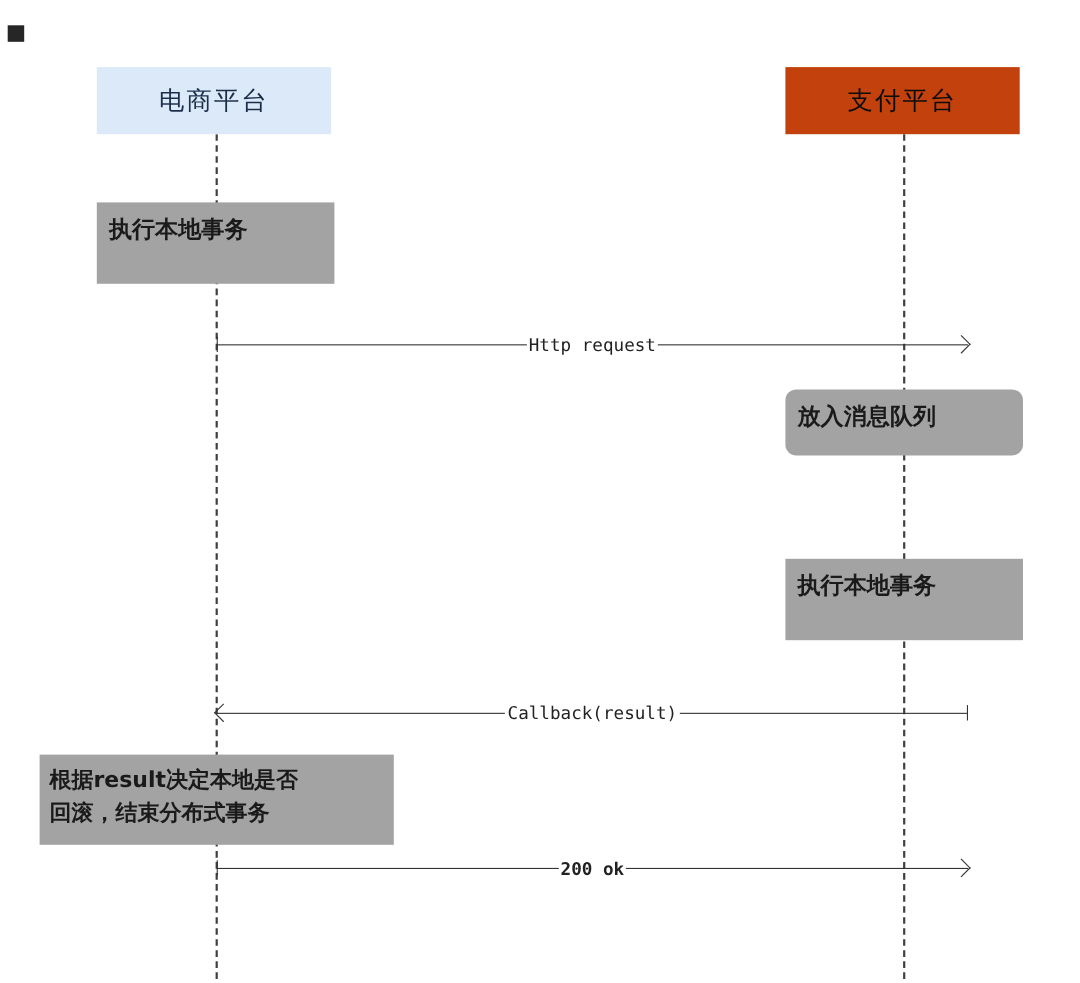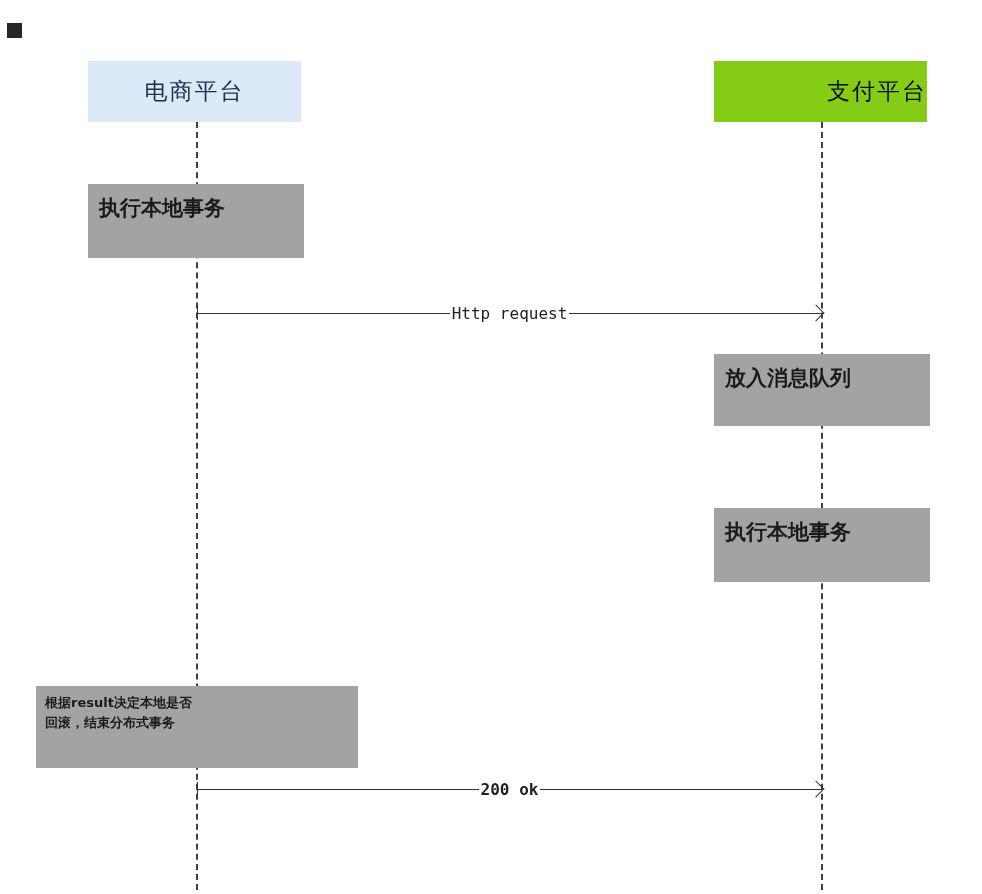--- a/index.html
+++ b/index.html
@@ -28,21 +28,21 @@
     width: 213px;
     height: 61px;
     display: flex;
     align-items: center;
     justify-content: center;
     font-size: 23px;
     letter-spacing: 2px;
     z-index: 3;
   }
   .actor-left  { left: 88px;  top: 45px; background: #dce9f8; color: #1c2e4a; }
-  .actor-right { left: 714px; top: 45px; background: #84cc16; color: #0c0c0c; justify-content: flex-end; }
+  .actor-right { left: 714px; top: 45px; background: #c2410c; color: #0c0c0c; }
 
   
   .lifeline {
     position: absolute;
     top: 106px;
     bottom: 0;
     width: 0;
     border-left: 2px dashed #3f3f3f;
     z-index: 0;
   }
@@ -55,29 +55,29 @@
     background: #a3a3a3;
     color: #1a1a1a;
     font-weight: bold;
     font-size: 21px;
     line-height: 1.5;
     padding: 9px 11px;
     white-space: pre-line;
     z-index: 2;
   }
   .activity-1 { left: 88px;  top: 168px; width: 216px; height: 74px; }
-  .activity-2 { left: 714px; top: 338px; width: 216px; height: 72px; }
+  .activity-2 { left: 714px; top: 338px; width: 216px; height: 60px; border-radius: 10px; }
   .activity-3 { left: 714px; top: 492px; width: 216px; height: 74px; }
-  .activity-4 { left: 36px;  top: 670px; width: 322px; height: 82px; font-size: 13px; padding: 7px 9px; }
+  .activity-4 { left: 36px;  top: 670px; width: 322px; height: 82px; font-size: 20px; padding: 7px 9px; }
 
   
   .message {
     position: absolute;
     left: 197px;
-    width: 625px;
+    width: 683px;
     height: 20px;
     display: flex;
     align-items: center;
     justify-content: center;
     z-index: 1;
   }
   .msg-1 { top: 287px; }
   .msg-2 { top: 440px; }
   .msg-3 { top: 622px; }
   .msg-4 { top: 763px; font-weight: bold; }
@@ -157,20 +157,26 @@
 回滚，结束分布式事务</div>
 
   <div class="message msg-1">
     <span class="wire"></span>
     <span class="tick tick-left"></span>
     <span class="msg-label">Http request</span>
     <span class="head head-right"></span>
   </div>
 
 
+  <div class="message msg-3">
+    <span class="wire"></span>
+    <span class="tick tick-right"></span>
+    <span class="msg-label">Callback(result)</span>
+    <span class="head head-left"></span>
+  </div>
 
   <div class="message msg-4">
     <span class="wire"></span>
     <span class="tick tick-left"></span>
     <span class="msg-label">200 ok</span>
     <span class="head head-right"></span>
   </div>
 
 </div>
 

